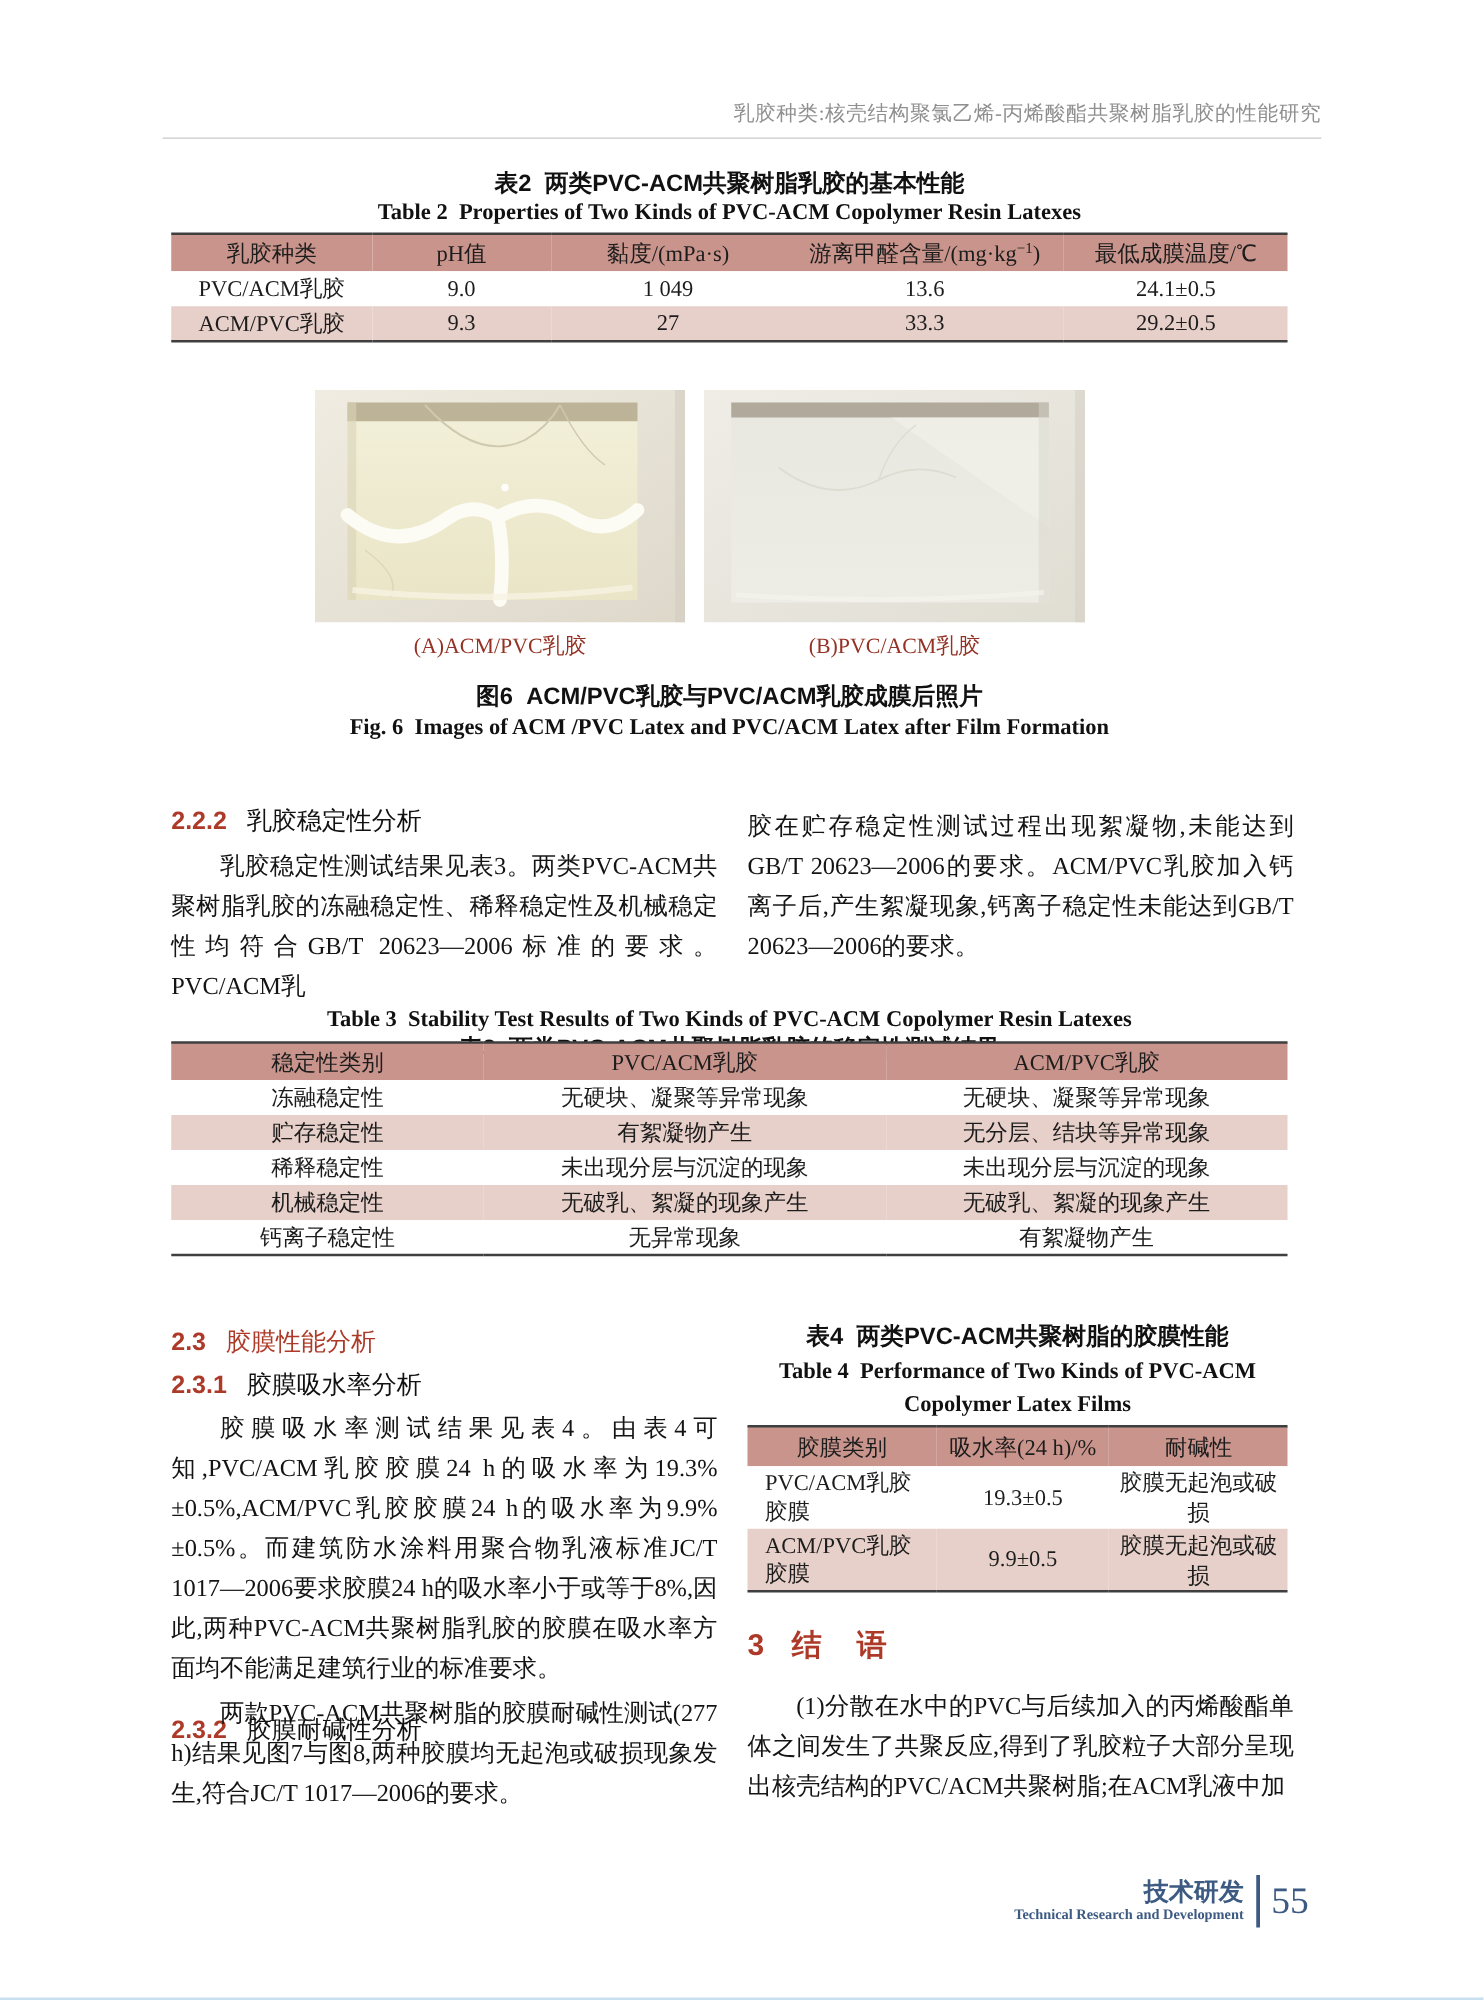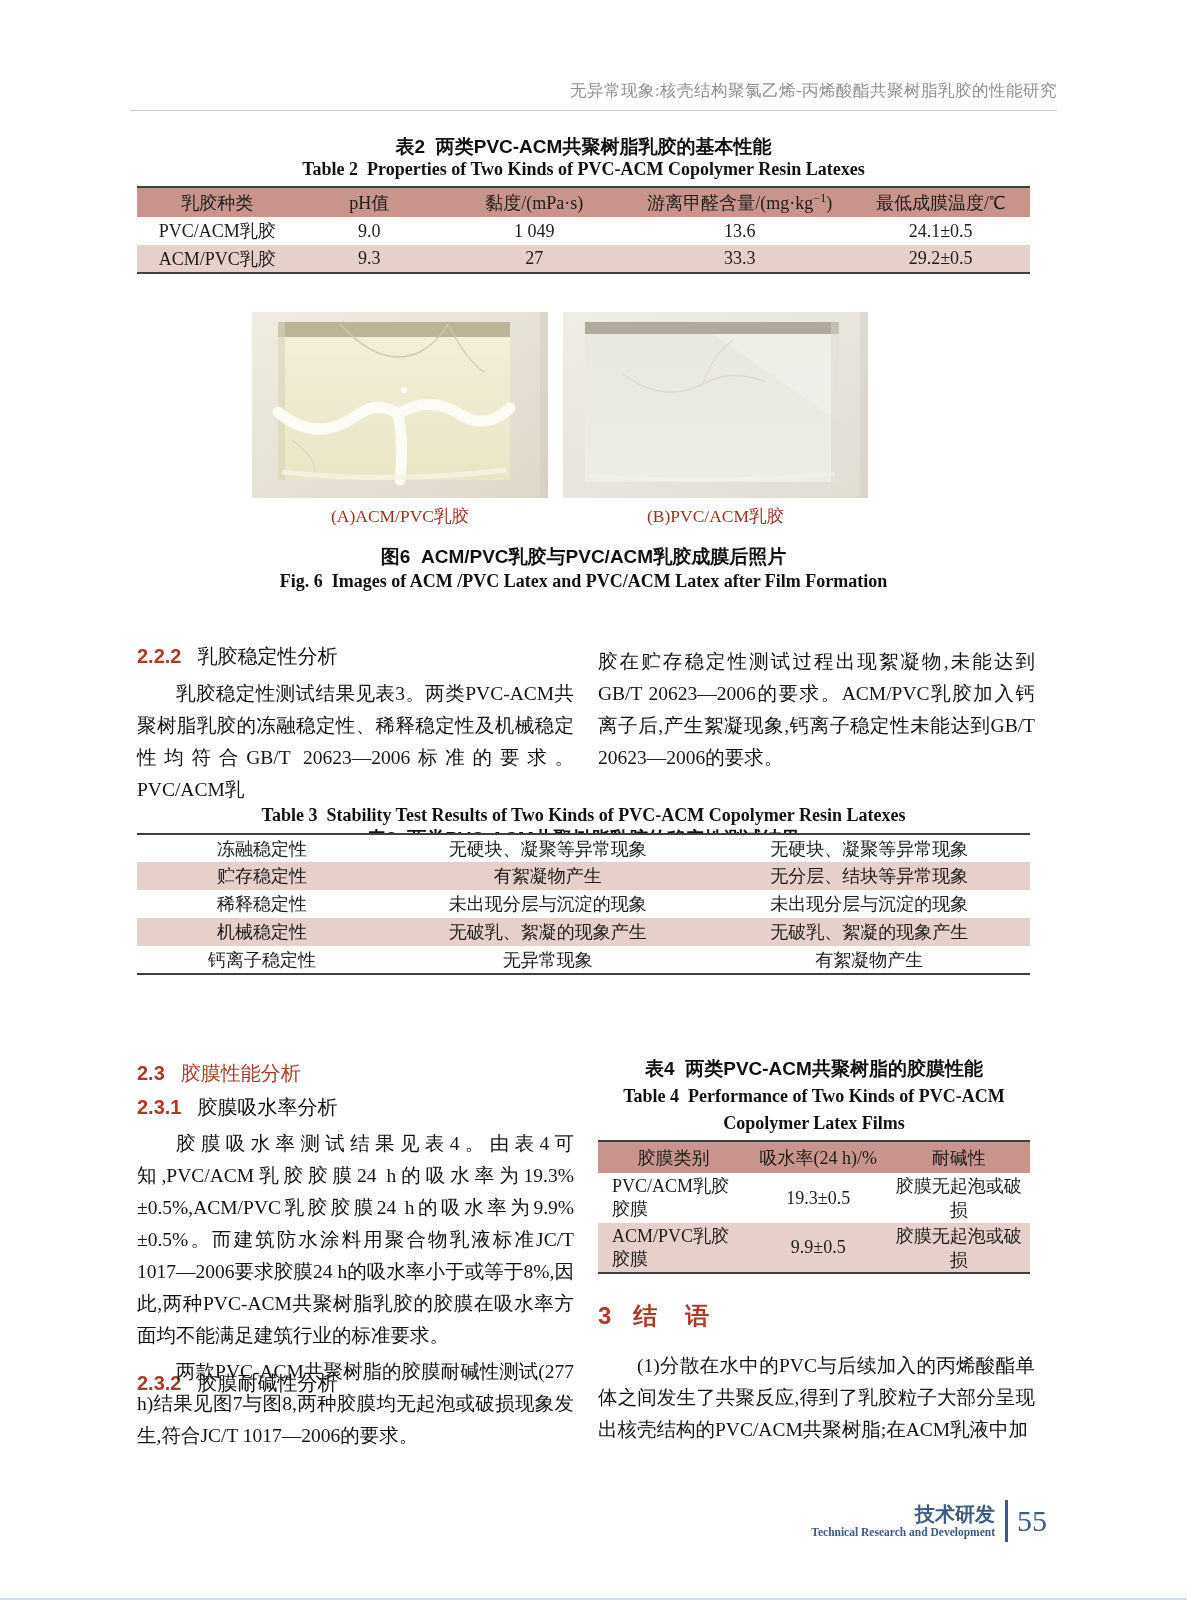--- a/index.html
+++ b/index.html
@@ -55,21 +55,21 @@
   .footer-bar{width:3px;height:42px;background:#3c5a82;margin:0 9px 0 10px;}
   .footer-page{font-size:30px;color:#3c5a82;font-family:"Liberation Serif",serif;}
 
   .bottom-line{bottom:0;left:0;width:1187px;height:2px;background:#c8dfef;}
 </style>
 </head>
 <body>
 
 <div class="page">
 
-  <div class="abs running-title">无异常现象:核壳结构聚氯乙烯-丙烯酸酯共聚树脂乳胶的性能研究</div>
+  <div class="abs running-title">乳胶种类:核壳结构聚氯乙烯-丙烯酸酯共聚树脂乳胶的性能研究</div>
   <div class="abs head-rule"></div>
 
   <div class="abs cap-cn" style="top:134px;left:137px;width:893px;">表2  两类PVC-ACM共聚树脂乳胶的基本性能</div>
   <div class="abs cap-en" style="top:159px;left:137px;width:893px;">Table 2  Properties of Two Kinds of PVC-ACM Copolymer Resin Latexes</div>
 
   <table class="abs datatable" style="top:186px;left:137px;width:893px;">
     <colgroup>
         <col style="width:18%">
         <col style="width:16%">
         <col style="width:21%">
@@ -163,20 +163,25 @@
   <div class="abs cap-cn" style="top:826px;left:137px;width:893px;">表3  两类PVC-ACM共聚树脂乳胶的稳定性测试结果</div>
   <div class="abs cap-en" style="top:805px;left:137px;width:893px;">Table 3  Stability Test Results of Two Kinds of PVC-ACM Copolymer Resin Latexes</div>
 
   <table class="abs datatable" style="top:833px;left:137px;width:893px;">
     <colgroup>
         <col style="width:28%">
         <col style="width:36%">
         <col style="width:36%">
       </colgroup>
     <tbody>
+        <tr style="height:30px;">
+      <th>稳定性类别</th>
+      <th>PVC/ACM乳胶</th>
+      <th>ACM/PVC乳胶</th>
+    </tr>
     <tr class="row-plain" style="height:28px;">
       <td>冻融稳定性</td>
       <td>无硬块、凝聚等异常现象</td>
       <td>无硬块、凝聚等异常现象</td>
     </tr>
     <tr class="row-alt" style="height:28px;">
       <td>贮存稳定性</td>
       <td>有絮凝物产生</td>
       <td>无分层、结块等异常现象</td>
     </tr>

